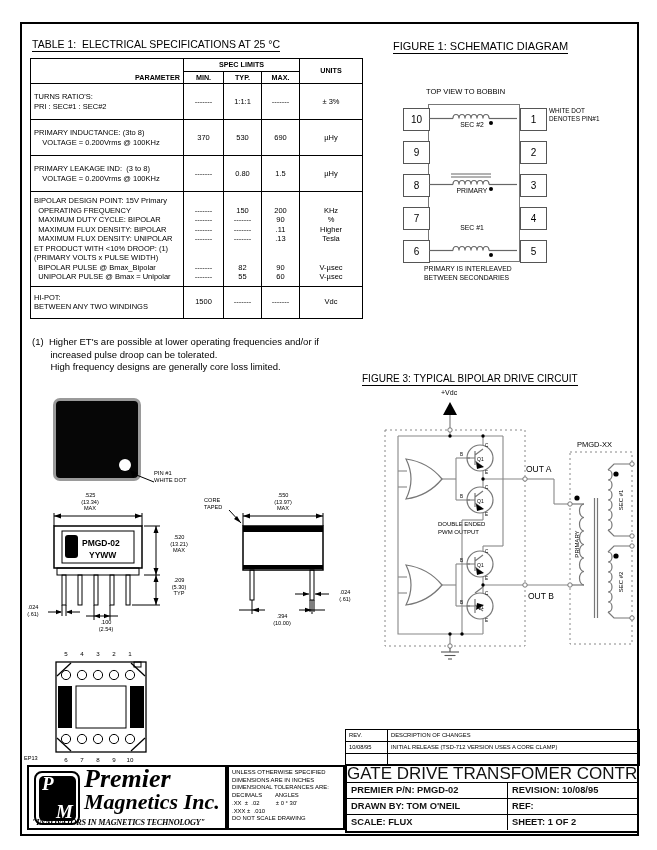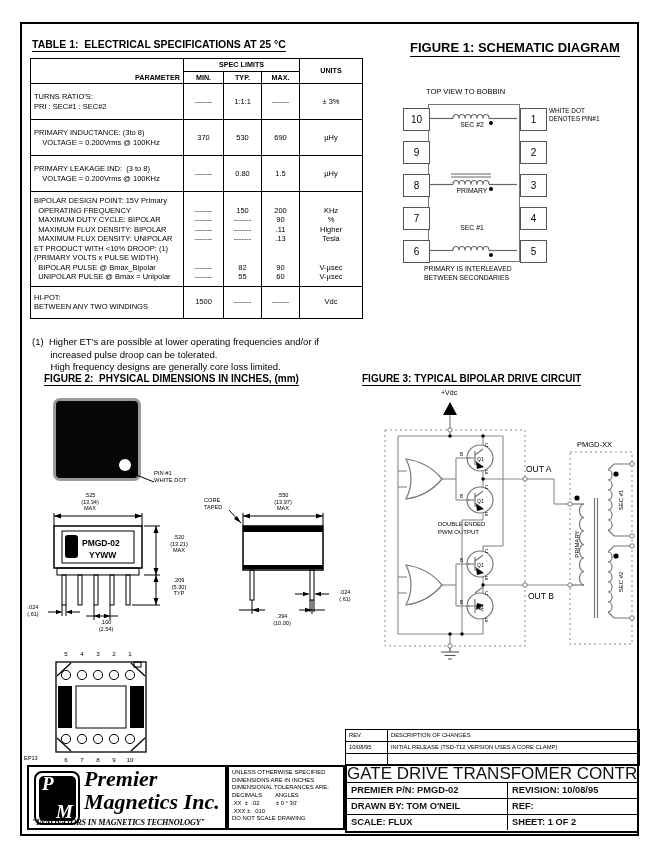--- a/index.html
+++ b/index.html
@@ -2,21 +2,21 @@
 <html><head>
 <meta charset="utf-8">
 <style>
   html,body{margin:0;padding:0;background:#e8e8e8}
   #canvas{position:relative;width:657px;height:850px;background:#ffffff;font-family:"Liberation Sans",sans-serif;color:#111;overflow:hidden}
   .abs{position:absolute}
   .pre{white-space:pre}
   .b{font-weight:normal}
   .c{text-align:center}
   .sheet{position:absolute;left:20px;top:22px;width:615px;height:810px;border:2.5px solid #000}
-  .h{position:absolute;font-weight:bold;color:#000}
+  .h{position:absolute;font-weight:normal;color:#000}
   .h .u{display:inline-block;border-bottom:1.5px solid #000;padding-bottom:1px}
   
   table.spec{position:absolute;left:30px;top:58px;border-collapse:collapse;table-layout:fixed;width:332px;font-size:7.5px;line-height:9.5px;color:#000}
   .spec th,.spec td{border:1.5px solid #000;padding:1px 3px;vertical-align:middle;overflow:hidden}
   .spec th{font-size:7.2px}
   .spec .vals{text-align:center;white-space:pre}
   .spec .param{white-space:pre}
   .dim{position:absolute;font-size:5.6px;line-height:6.6px;text-align:center;white-space:pre;color:#000}
   .lab{position:absolute;color:#000}
   .pinbox{position:absolute;width:25px;height:21px;border:1.5px solid #555;display:flex;align-items:center;justify-content:center;font-size:10px;color:#000;background:#fff}
@@ -138,21 +138,21 @@
       <td class="vals">-------</td>
       <td class="vals">Vdc</td>
     </tr>
   </tbody>
     </table>
 
   <div class="lab pre" style="left:32px;top:336px;font-size:9.5px;line-height:12.5px">(1)  Higher ET's are possible at lower operating frequencies and/or if
        increased pulse droop can be tolerated.
        High frequency designs are generally core loss limited.</div>
 
-  <div class="h" style="left:410px;top:40px;font-size:13px">
+  <div class="h" style="left:393px;top:40px;font-size:11px">
     <span class="u"><span>FIGURE 1:</span><span style="white-space:pre"> SCHEMATIC DIAGRAM</span></span>
   </div>
   <div class="lab" style="left:426px;top:87px;font-size:7.5px">TOP VIEW TO BOBBIN</div>
 
   <div class="abs" style="left:428px;top:104px;width:90px;height:156px;border:1.5px solid #777;background:#fff"></div>
 
   <div class="pinbox" style="left:403px;top:108px">
       <span>10</span>
     </div>
   <div class="pinbox" style="left:403px;top:141px">
@@ -202,23 +202,20 @@
   </svg>
 
   <div class="lab c" style="left:453px;top:121px;width:38px;font-size:6.8px">SEC #2</div>
   <div class="lab c" style="left:451px;top:187px;width:42px;font-size:6.8px">PRIMARY</div>
   <div class="lab c" style="left:453px;top:224px;width:38px;font-size:6.8px">SEC #1</div>
   <div class="lab pre" style="left:549px;top:107px;font-size:6.4px;line-height:8px">WHITE DOT
 DENOTES PIN#1</div>
   <div class="lab pre" style="left:424px;top:265px;font-size:6.8px;line-height:8.5px">PRIMARY IS INTERLEAVED
 BETWEEN SECONDARIES</div>
 
-  <div class="h" style="left:44px;top:373px;font-size:10px">
-    <span class="u"><span>FIGURE 2:</span><span style="white-space:pre">  PHYSICAL DIMENSIONS IN INCHES, (mm)</span></span>
-  </div>
 
   <div class="abs" style="left:53px;top:398px;width:82px;height:77px;background:#060606;border:3px solid #9a9a9a;border-radius:7px"></div>
   <div class="abs" style="left:119px;top:459px;width:12px;height:12px;border-radius:50%;background:#fff"></div>
   <svg style="left:128px;top:466px" width="30" height="18" viewBox="0 0 30 18">
     <polygon points="2,4 10,7 5,12" fill="#000"></polygon>
     <line x1="6" y1="8" x2="26" y2="16" stroke="#000" stroke-width="1"></line>
   </svg>
   <div class="lab pre" style="left:154px;top:470px;font-size:5.8px;line-height:7px">PIN #1
 WHITE DOT</div>
 
@@ -529,21 +526,21 @@
     </tr>
   </tbody>
     </table>
 
   <div class="box" style="left:27px;top:765px;width:196px;height:61px">
     <div class="abs" style="left:5px;top:4px;width:42px;height:50px;border:2.2px solid #000;border-radius:8px;background:#fff">
       <div class="abs" style="left:2.5px;top:2.5px;right:2.5px;bottom:2.5px;background:#000;border-radius:5px"></div>
       <span class="abs serif-i" style="left:6px;top:0px;font-size:19px;color:#fff">P</span>
       <span class="abs serif-i" style="right:5px;bottom:0px;font-size:19px;color:#fff">M</span>
     </div>
-    <div class="abs serif-i" style="left:55px;top:0px;font-size:22px;line-height:24px;color:#000">Premier</div>
+    <div class="abs serif-i" style="left:55px;top:0px;font-size:26px;line-height:24px;color:#000">Premier</div>
     <div class="abs serif-i" style="left:55px;top:23px;font-size:22px;line-height:24px;color:#000">Magnetics Inc.</div>
     <div class="abs serif-i" style="left:3px;bottom:1px;font-size:8.2px;letter-spacing:-0.2px;color:#000">"INNOVATORS IN MAGNETICS TECHNOLOGY"</div>
   </div>
 
   <div class="box" style="left:227px;top:765px;width:114px;height:61px">
     <div class="pre b" style="padding:2px 3px;font-size:5.9px;line-height:7.7px;color:#000">UNLESS OTHERWISE SPECIFIED
 DIMENSIONS ARE IN INCHES
 DIMENSIONAL TOLERANCES ARE:
 DECIMALS        ANGLES
 .XX  ±  .02          ± 0 ° 30'

